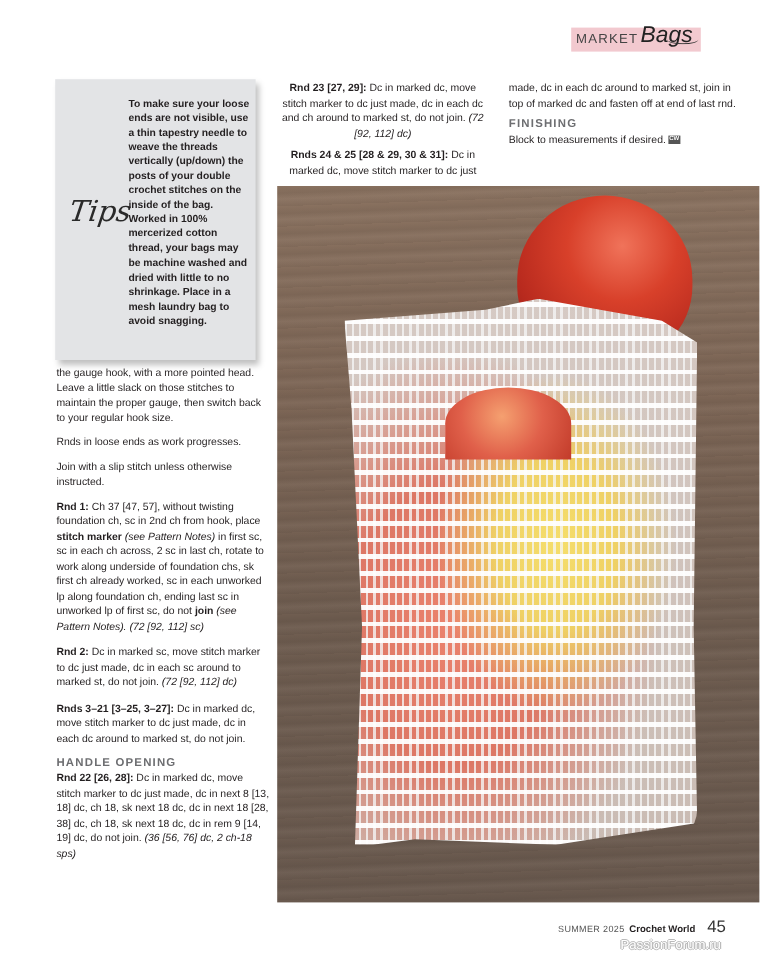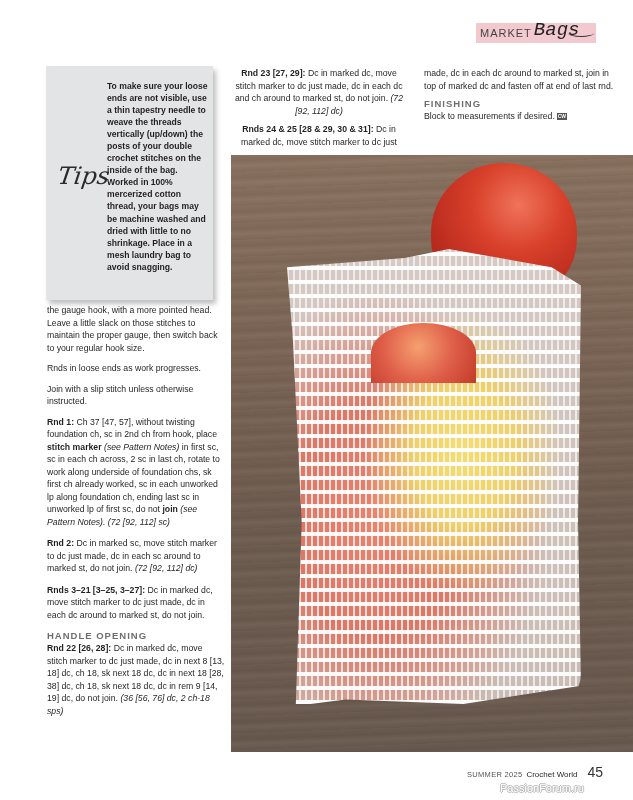--- a/index.html
+++ b/index.html
@@ -1,29 +1,29 @@
 <!DOCTYPE html>
 <html><head>
 <meta charset="utf-8">
 <style>
   * { box-sizing: border-box; margin: 0; padding: 0; }
   html, body { width: 633px; height: 800px; background: #ffffff; overflow: hidden; }
   body { position: relative; font-family: "Liberation Sans", sans-serif; color: #231f20; }
 
   
   .section-badge {
-    position: absolute; left: 476px; top: 23px; width: 120px; height: 20px;
+    position: absolute; left: 476px; top: 23px; width: 108px; height: 20px;
     background: #f2c9cf; display: flex; align-items: center;
   }
   .section-badge .market {
     font-family: "Liberation Sans", sans-serif; font-size: 11px; letter-spacing: 1px;
     color: #444; padding-left: 4px;
   }
   .section-badge .bags {
-    font-family: Liberation Mono, monospace; font-style: italic; font-size: 19px;
+    font-family: Liberation Sans, sans-serif; font-style: italic; font-size: 19px;
     color: #222; margin-left: 2px; margin-top: -6px; text-align: center;
   }
   .section-badge .swash {
     position: absolute; right: 2px; top: 6px; width: 26px; height: 8px;
     border-bottom: 1px solid #333; border-radius: 0 0 50% 50%;
   }
 
   
   .tips-box {
     position: absolute; left: 46px; top: 66px; width: 167px; height: 234px;
@@ -104,24 +104,24 @@
       linear-gradient(180deg, #c8b8b0 0%, #b8a59a 100%);
     clip-path: polygon(0% 4%, 40% 2%, 55% 0%, 90% 4%, 100% 8%, 99% 60%, 100% 96%, 60% 100%, 20% 99%, 8% 100%, 3% 100%, 5% 60%, 2% 20%);
   }
 
   
   .footer {
     position: absolute; left: 460px; top: 764px; width: 150px; height: 16px;
     display: flex; align-items: baseline; justify-content: center; gap: 4px;
   }
   .footer .issue { font-size: 7.5px; color: #555; letter-spacing: 0.3px; }
-  .footer .mag { font-size: 8px; font-weight: normal; color: #231f20; }
+  .footer .mag { font-size: 8px; font-weight: bold; color: #231f20; }
   .footer .pageno { font-size: 14px; color: #333; margin-left: 6px; }
   .watermark {
-    position: absolute; left: 500px; top: 782px;
+    position: absolute; left: 517px; top: 782px;
     font-size: 11px; color: #ffffff;
     text-shadow: -1px 0 #bbb, 1px 0 #bbb, 0 -1px #bbb, 0 1px #bbb;
   }
 </style>
 </head>
 <body>
 
 <div class="section-badge">
   <span class="market">MARKET</span>
   <span class="bags">Bags</span>

